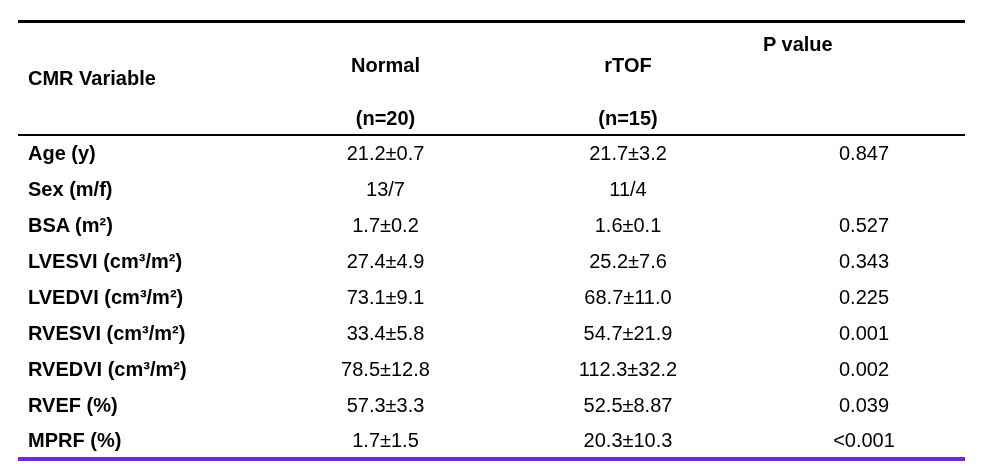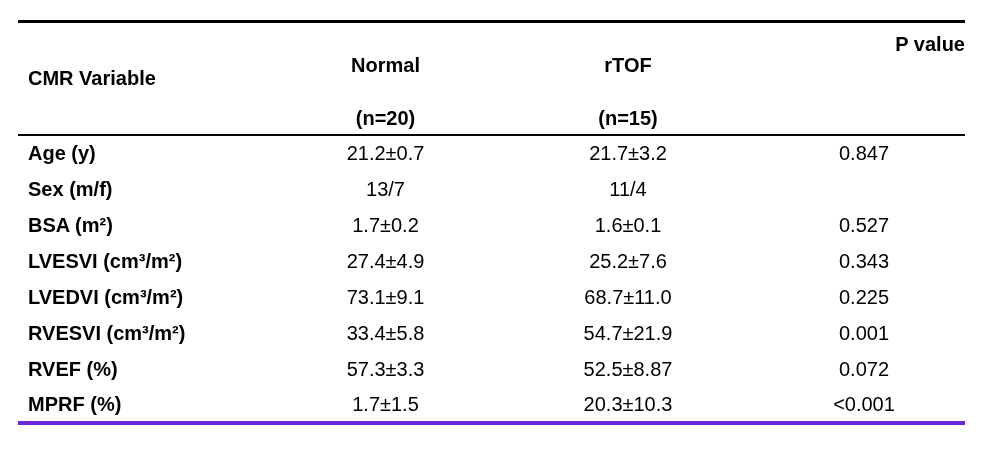--- a/index.html
+++ b/index.html
@@ -41,21 +41,21 @@
     padding-left: 10px;
   }
   th.group-head {
     vertical-align: top;
     text-align: center;
     padding-top: 5px;
   }
   th.group-head .hline { line-height: 32px; margin-top: 21px; }
   th.p-head {
     vertical-align: top;
-    text-align: right;
+    text-align: left;
     padding-top: 5px;
     line-height: 32px;
   }
 
   tbody td {
     height: 36px;
     font-size: 20px;
     text-align: center;
     vertical-align: middle;
     padding: 0;
@@ -129,27 +129,33 @@
     <td class="val">0.225</td>
   </tr>
 
   <tr>
     <td class="var">RVESVI (cm³/m²)</td>
     <td class="val">33.4±5.8</td>
     <td class="val">54.7±21.9</td>
     <td class="val">0.001</td>
   </tr>
 
+  <tr>
+    <td class="var">RVEDVI (cm³/m²)</td>
+    <td class="val">78.5±12.8</td>
+    <td class="val">112.3±32.2</td>
+    <td class="val">0.002</td>
+  </tr>
 
 
   <tr>
     <td class="var">RVEF (%)</td>
     <td class="val">57.3±3.3</td>
     <td class="val">52.5±8.87</td>
-    <td class="val">0.072</td>
+    <td class="val">0.039</td>
   </tr>
 
   <tr>
     <td class="var">MPRF (%)</td>
     <td class="val">1.7±1.5</td>
     <td class="val">20.3±10.3</td>
     <td class="val">&lt;0.001</td>
   </tr>
 </tbody>
   </table>

